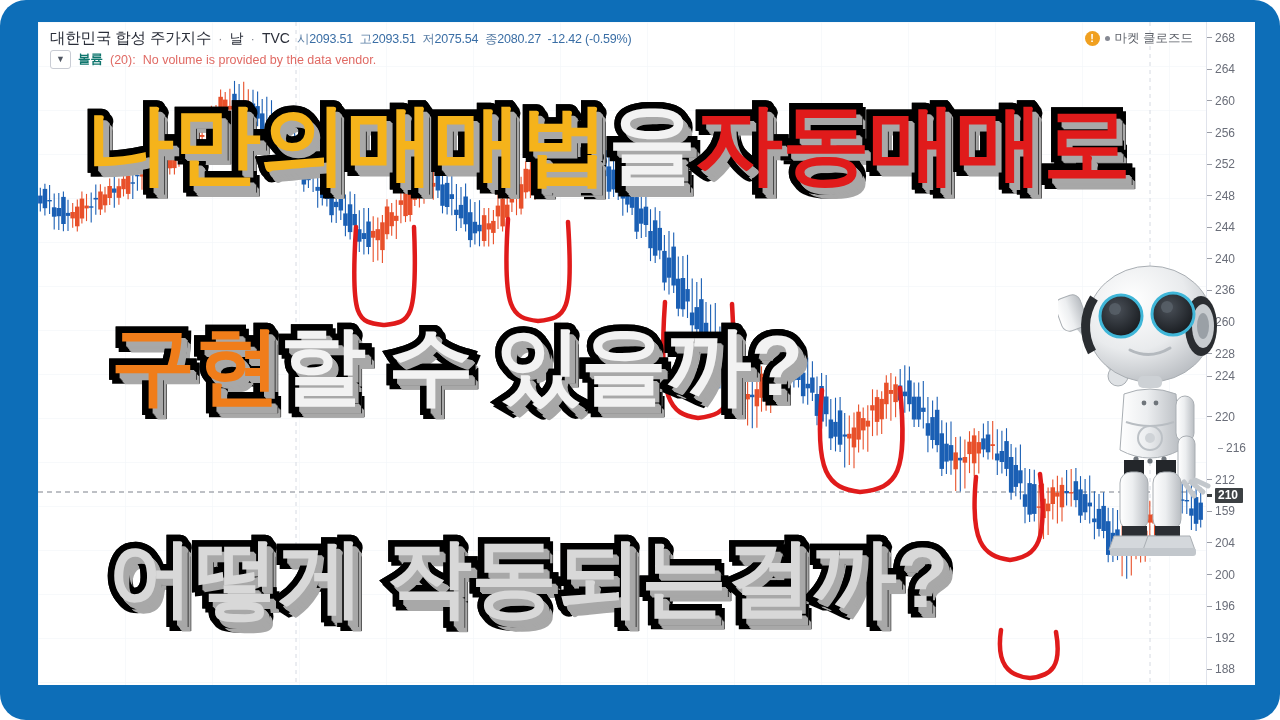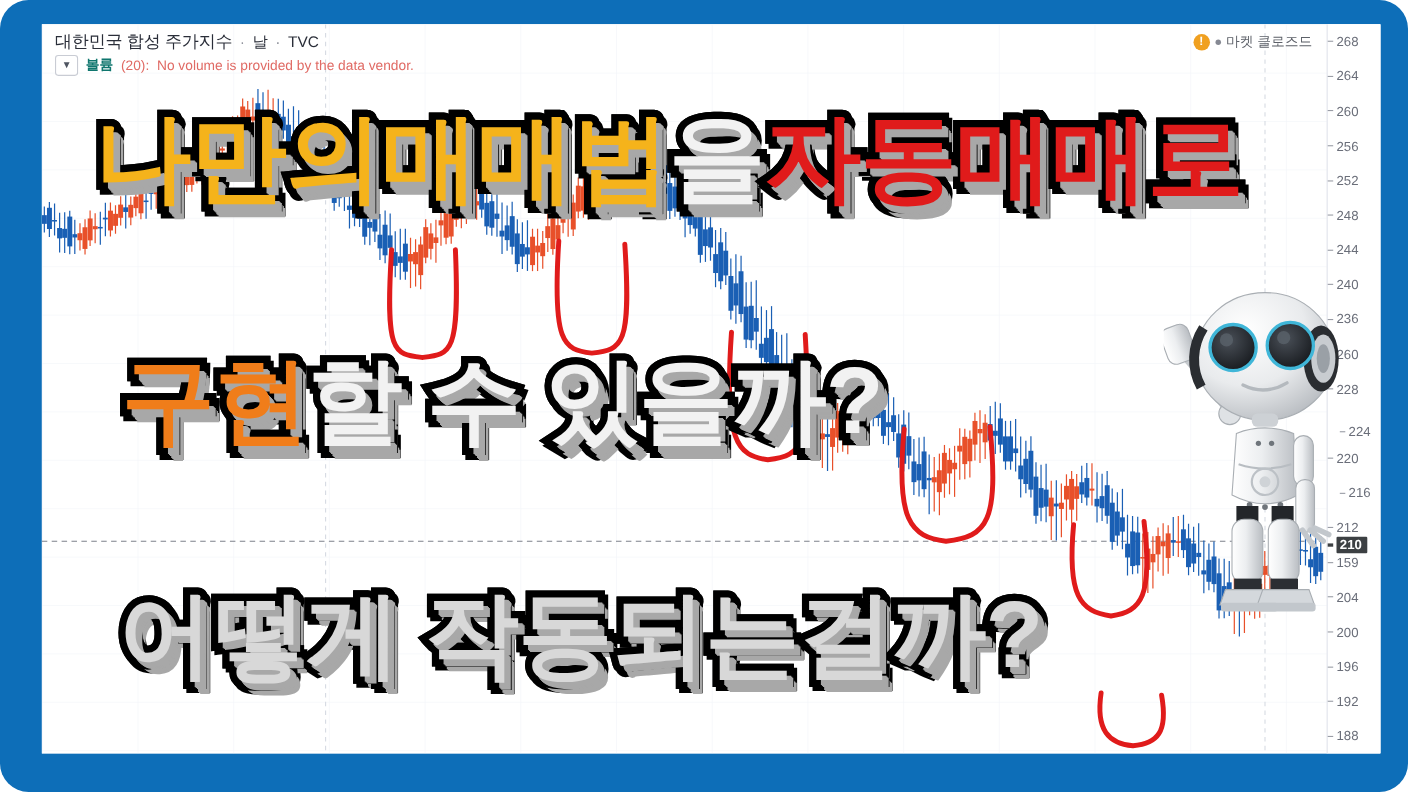--- a/index.html
+++ b/index.html
@@ -669,20 +669,28 @@
           <path d="M963 608 C958 642 970 654 992 656 C1014 654 1024 644 1018 610"></path>
         </g>
       </svg>
 
       <div id="chart-header">
         <span class="sym-title">대한민국 합성 주가지수</span>
         <span class="sym-sep">·</span>
         <span class="sym-res">날</span>
         <span class="sym-sep">·</span>
         <span class="sym-res">TVC</span>
+        <span class="ohlc">
+          <span class="lab">시</span><span>2093.51</span>
+          &nbsp;<span class="lab">고</span><span>2093.51</span>
+          &nbsp;<span class="lab">저</span><span>2075.54</span>
+          &nbsp;<span class="lab">종</span><span>2080.27</span>
+          &nbsp;<span class="chg">-12.42</span>
+          <span class="chg">(-0.59%)</span>
+        </span>
       </div>
 
       <div id="vol-row">
         <span id="vol-caret">▼</span>
         <span class="vol-name">볼륨</span>
         <span class="vol-len">(20):</span>
         <span class="vol-msg">No volume is provided by the data vendor.</span>
       </div>
 
       <div id="market-status">
@@ -729,21 +737,21 @@
             <span class="val">236</span>
           </div>
           <div class="tick" style="top: 292.929px;">
             <span class="dash"></span>
             <span class="val">260</span>
           </div>
           <div class="tick" style="top: 324.5px;">
             <span class="dash"></span>
             <span class="val">228</span>
           </div>
-          <div class="tick" style="top: 363px; margin-left: 11px;">
+          <div class="tick" style="top: 347px;">
             <span class="dash"></span>
             <span class="val">224</span>
           </div>
           <div class="tick" style="top: 387.643px;">
             <span class="dash"></span>
             <span class="val">220</span>
           </div>
           <div class="tick" style="top: 419.214px; margin-left: 11px;">
             <span class="dash"></span>
             <span class="val">216</span>

